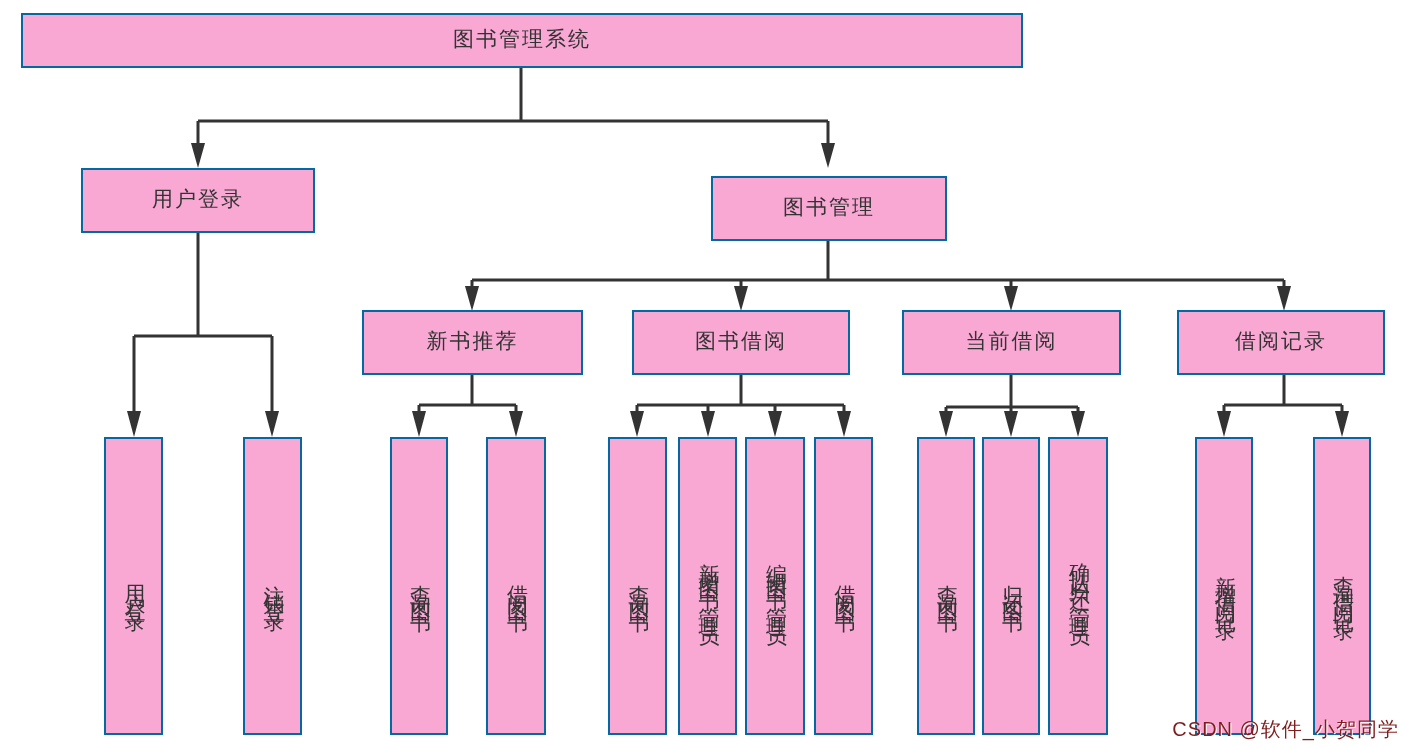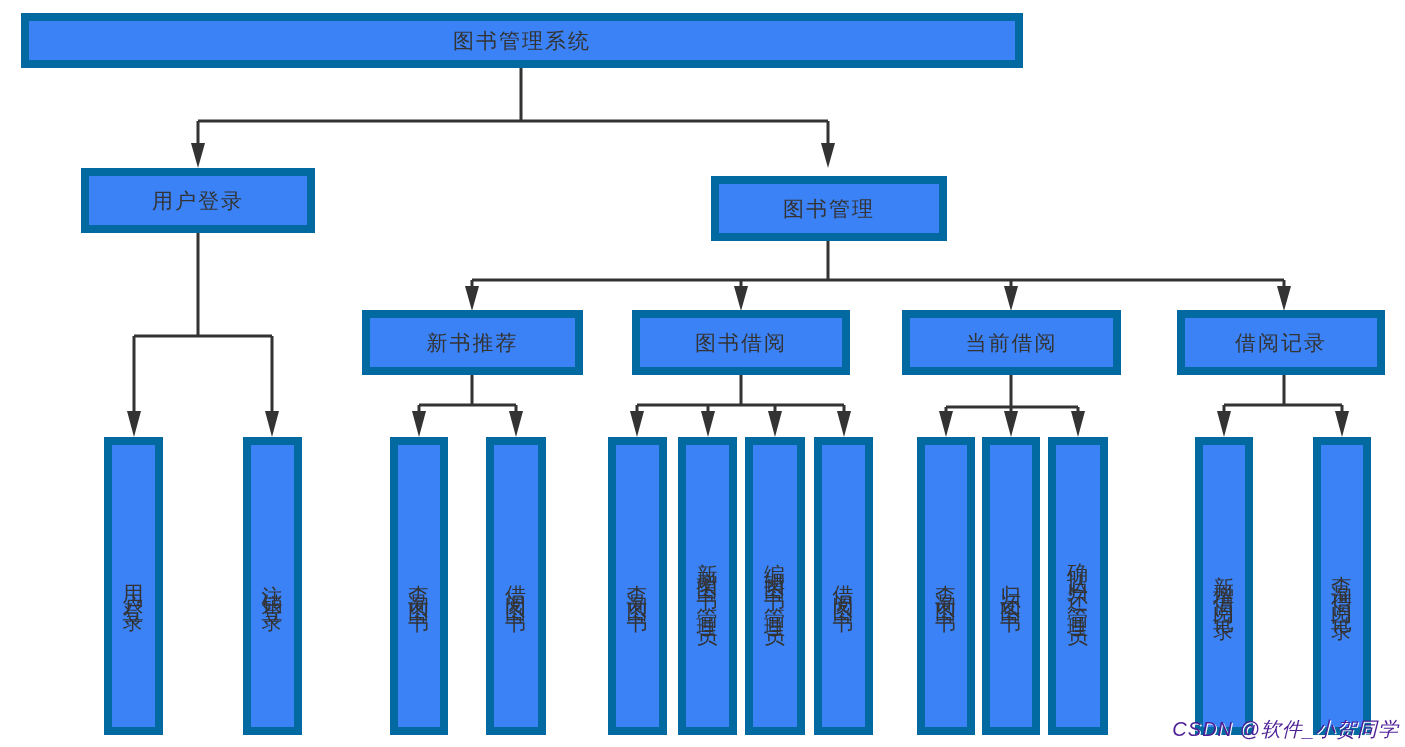--- a/index.html
+++ b/index.html
@@ -14,26 +14,27 @@
   }
   svg.wires {
     position: absolute;
     left: 0; top: 0;
     width: 1405px; height: 747px;
     pointer-events: none;
   }
   .node {
     position: absolute;
     box-sizing: border-box;
-    border: 8px solid #0369a1;
-    background: #3b82f6;
+    border: 2px solid #0369a1;
+    background: #f9a8d4;
     display: flex;
     align-items: center;
     justify-content: center;
     text-align: center;
+    font-family: Liberation Mono, monospace;
   }
   .h-node {
     font-size: 21px;
     letter-spacing: 2px;
     line-height: 1;
   }
   .v-node { padding: 4px 0; }
   .v-node .v-text {
     writing-mode: vertical-rl;
     text-orientation: mixed;
@@ -41,25 +42,24 @@
     letter-spacing: 9px;
     line-height: 1;
     white-space: nowrap;
   }
   .watermark {
     position: absolute;
     right: 6px;
     bottom: 4px;
     font-size: 20px;
     letter-spacing: 1px;
-    color: #4c1d95;
+    color: #7f1d1d;
     text-shadow: 1px 1px 0 #ffffff;
     z-index: 5;
     white-space: nowrap;
-    font-style: italic;
   }
 </style>
 </head>
 <body>
 
 <div class="canvas">
 
   <svg class="wires" viewBox="0 0 1405 747" xmlns="http://www.w3.org/2000/svg">
     <g stroke="#333333" stroke-width="3" fill="none">
 

